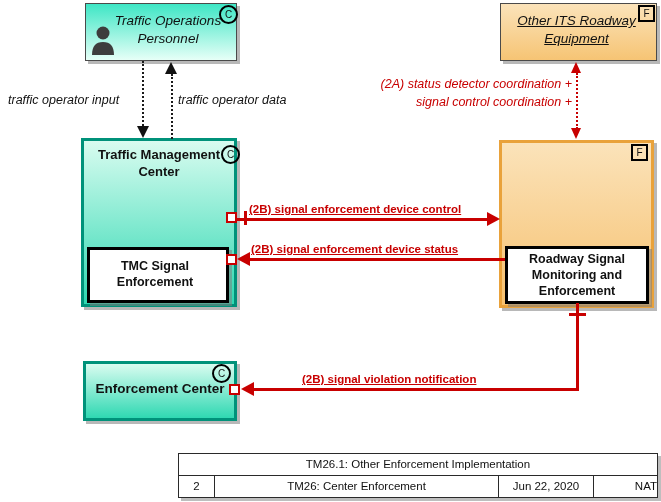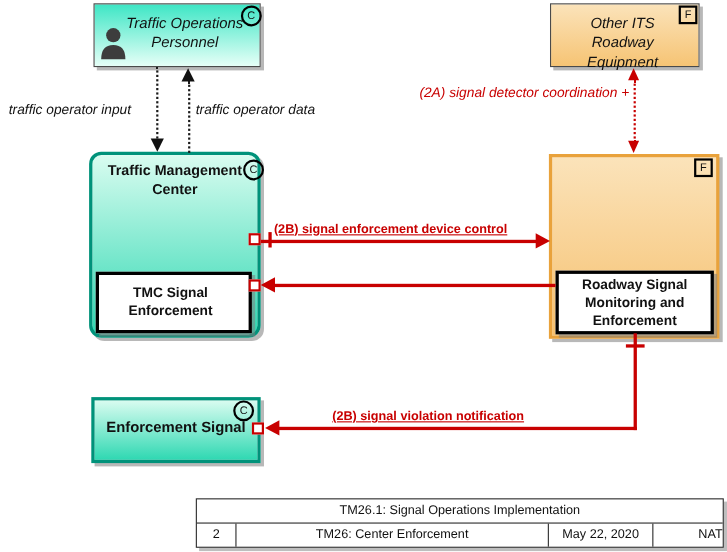--- a/index.html
+++ b/index.html
@@ -66,81 +66,83 @@
     <div class="title-italic" style="padding:8px 4px 0 18px;">Traffic Operations Personnel</div>
     <div class="person">
       <svg width="26" height="30" viewBox="0 0 26 30">
         <circle cx="13" cy="8" r="6.5" fill="#3d3d3d"></circle>
         <path d="M2 30 Q2 17 13 17 Q24 17 24 30 Z" fill="#3d3d3d"></path>
       </svg>
     </div>
     <div class="badge-circle" style="left:133px;top:1px;">C</div>
   </div>
 
-  <div class="node orange-thin shadow" style="left:500px;top:3px;width:136px;height:58px;">
+  <div class="node orange-thin shadow" style="left:500px;top:3px;width:157px;height:58px;text-decoration:underline;">
     <div class="title-italic" style="padding:8px 10px 0 6px;">Other ITS Roadway Equipment</div>
     <div class="badge-square" style="right:1px;top:1px;">F</div>
   </div>
 
-  <div class="node teal-thick shadow" style="left:81px;top:138px;width:156px;height:169px;border-radius:11px;">
+  <div class="node teal-thick shadow" style="left:81px;top:138px;width:156px;height:169px;">
     <div class="title-bold" style="padding:5px 6px 0 6px;">Traffic Management Center</div>
   </div>
   <div class="badge-circle" style="left:221px;top:145px;background:transparent;">C</div>
   <div class="node white-box shadow" style="left:87px;top:247px;width:142px;height:56px;">
     <div class="inner-title" style="padding:8px 6px 0 0;">TMC Signal Enforcement</div>
   </div>
 
   <div class="node orange-thick shadow" style="left:499px;top:140px;width:155px;height:168px;">
     <div class="badge-square" style="right:3px;top:1px;">F</div>
   </div>
   <div class="node white-box shadow" style="left:505px;top:246px;width:144px;height:58px;">
     <div class="inner-title" style="padding:2px 4px 0 4px;">Roadway Signal Monitoring and Enforcement</div>
   </div>
 
   <div class="node teal-thick shadow" style="left:83px;top:361px;width:154px;height:60px;">
-    <div class="title-bold" style="padding:16px 2px 0 2px;font-size:13.5px;">Enforcement Signal</div>
+    <div class="title-bold" style="padding:16px 2px 0 2px;font-size:13.5px;">Enforcement Center</div>
   </div>
   <div class="badge-circle" style="left:212px;top:364px;background:transparent;">C</div>
 
   <div class="vdot-black" style="left:142px;top:61px;height:65px;"></div>
   <div class="head head-down-black" style="left:137px;top:126px;"></div>
   <div class="vdot-black" style="left:171px;top:74px;height:65px;"></div>
   <div class="head head-up-black" style="left:165px;top:62px;"></div>
   <div class="flow-black" style="left:178px;top:93px;">traffic operator data</div>
   <div class="flow-black" style="left:8px;top:93px;">traffic operator input</div>
 
   <div class="vdot-red" style="left:576px;top:73px;height:56px;"></div>
   <div class="head head-up-red" style="left:571px;top:62px;"></div>
   <div class="head head-down-red" style="left:571px;top:128px;"></div>
   <div class="coord-label" style="right:89px;top:76px;">
-    <span style="display:block;">(2A) signal detector coordination +</span>
+    <span style="display:block;">(2A) status detector coordination +</span>
+    <span style="display:block;">signal control coordination +</span>
   </div>
 
   <div class="port" style="left:226px;top:212px;"></div>
   <div class="tick-v" style="left:244px;top:211px;"></div>
   <div class="rline-h" style="left:236px;top:218px;width:252px;"></div>
   <div class="head head-right-red" style="left:487px;top:212px;"></div>
   <div class="flow-red" style="left:249px;top:203px;">(2B) signal enforcement device control</div>
 
   <div class="rline-h" style="left:248px;top:258px;width:257px;"></div>
   <div class="head head-left-red" style="left:237px;top:252px;"></div>
   <div class="port" style="left:226px;top:254px;"></div>
+  <div class="flow-red" style="left:251px;top:243px;">(2B) signal enforcement device status</div>
 
   <div class="rline-v" style="left:576px;top:303px;height:88px;"></div>
   <div class="tick-h" style="left:569px;top:313px;"></div>
   <div class="rline-h" style="left:252px;top:388px;width:327px;"></div>
   <div class="head head-left-red" style="left:241px;top:382px;"></div>
   <div class="port" style="left:229px;top:384px;"></div>
   <div class="flow-red" style="left:302px;top:373px;">(2B) signal violation notification</div>
 
   <div class="ftable">
     <div class="trow first">
-      <div class="cell" style="flex:1;">TM26.1: Signal Operations Implementation</div>
+      <div class="cell" style="flex:1;">TM26.1: Other Enforcement Implementation</div>
     </div>
     <div class="trow">
       <div class="cell c-num">2</div>
       <div class="cell c-name">TM26: Center Enforcement</div>
-      <div class="cell c-date">May 22, 2020</div>
+      <div class="cell c-date">Jun 22, 2020</div>
       <div class="cell c-region">NAT</div>
     </div>
   </div>
 
 </div>
 
 </body></html>

